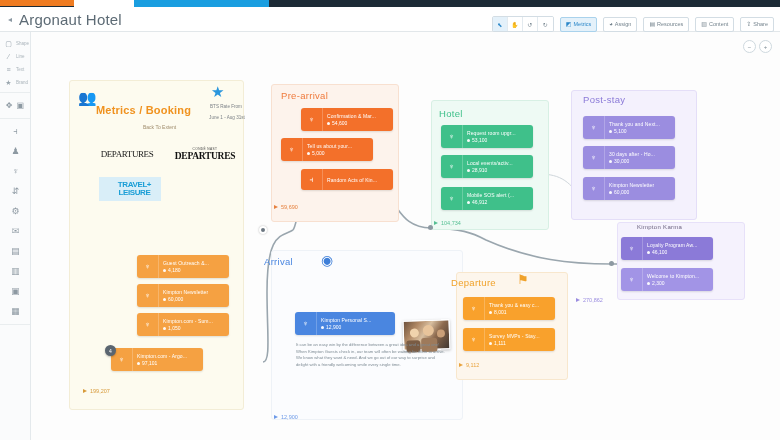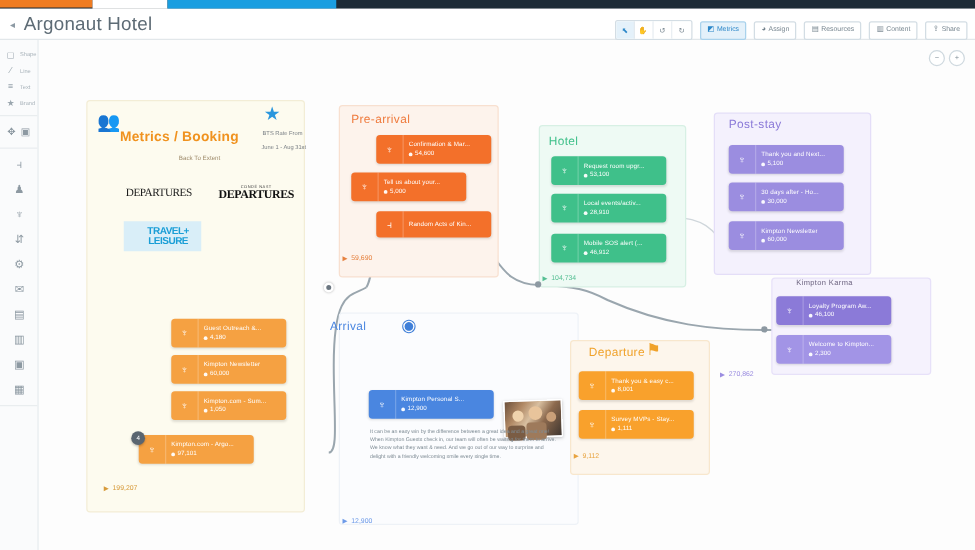--- a/index.html
+++ b/index.html
@@ -485,21 +485,21 @@
     </div>
 
     <span class="body-copy" style="left:265px;top:310px;">It can be an easy win by the difference between a great idea and a great one! When Kimpton Guests check in, our team will often be waiting for them to arrive. We know what they want &amp; need. And we go out of our way to surprise and delight with a friendly welcoming smile every single time.</span>
 
     <div class="total" style="left:243px;top:382px;color:#6d9ae8;">
       <span class="tri"></span>
       <span>12,900</span>
     </div>
 
     <div class="region" style="left:425px;top:240px;width:112px;height:108px;background:#fdf6ec;border:1px solid #f8e7cd;"></div>
-    <span class="stage-title" style="left:440px;top:245px;color:#f0a22a;">Departure</span>
+    <span class="stage-title" style="left:420px;top:245px;color:#f0a22a;">Departure</span>
     <span class="flag-ico" style="left:486px;top:241px;">⚑</span>
 
     <div class="card" style="left:432px;top:265px;width:92px;background:#f9a12c;">
       <div class="card-ico">♆</div>
       <div class="card-body">
         <span class="card-t">Thank you &amp; easy c...</span>
         <span class="card-n">
             <i class="dot"></i>
             <b style="font-weight:normal">8,001</b>
           </span>

